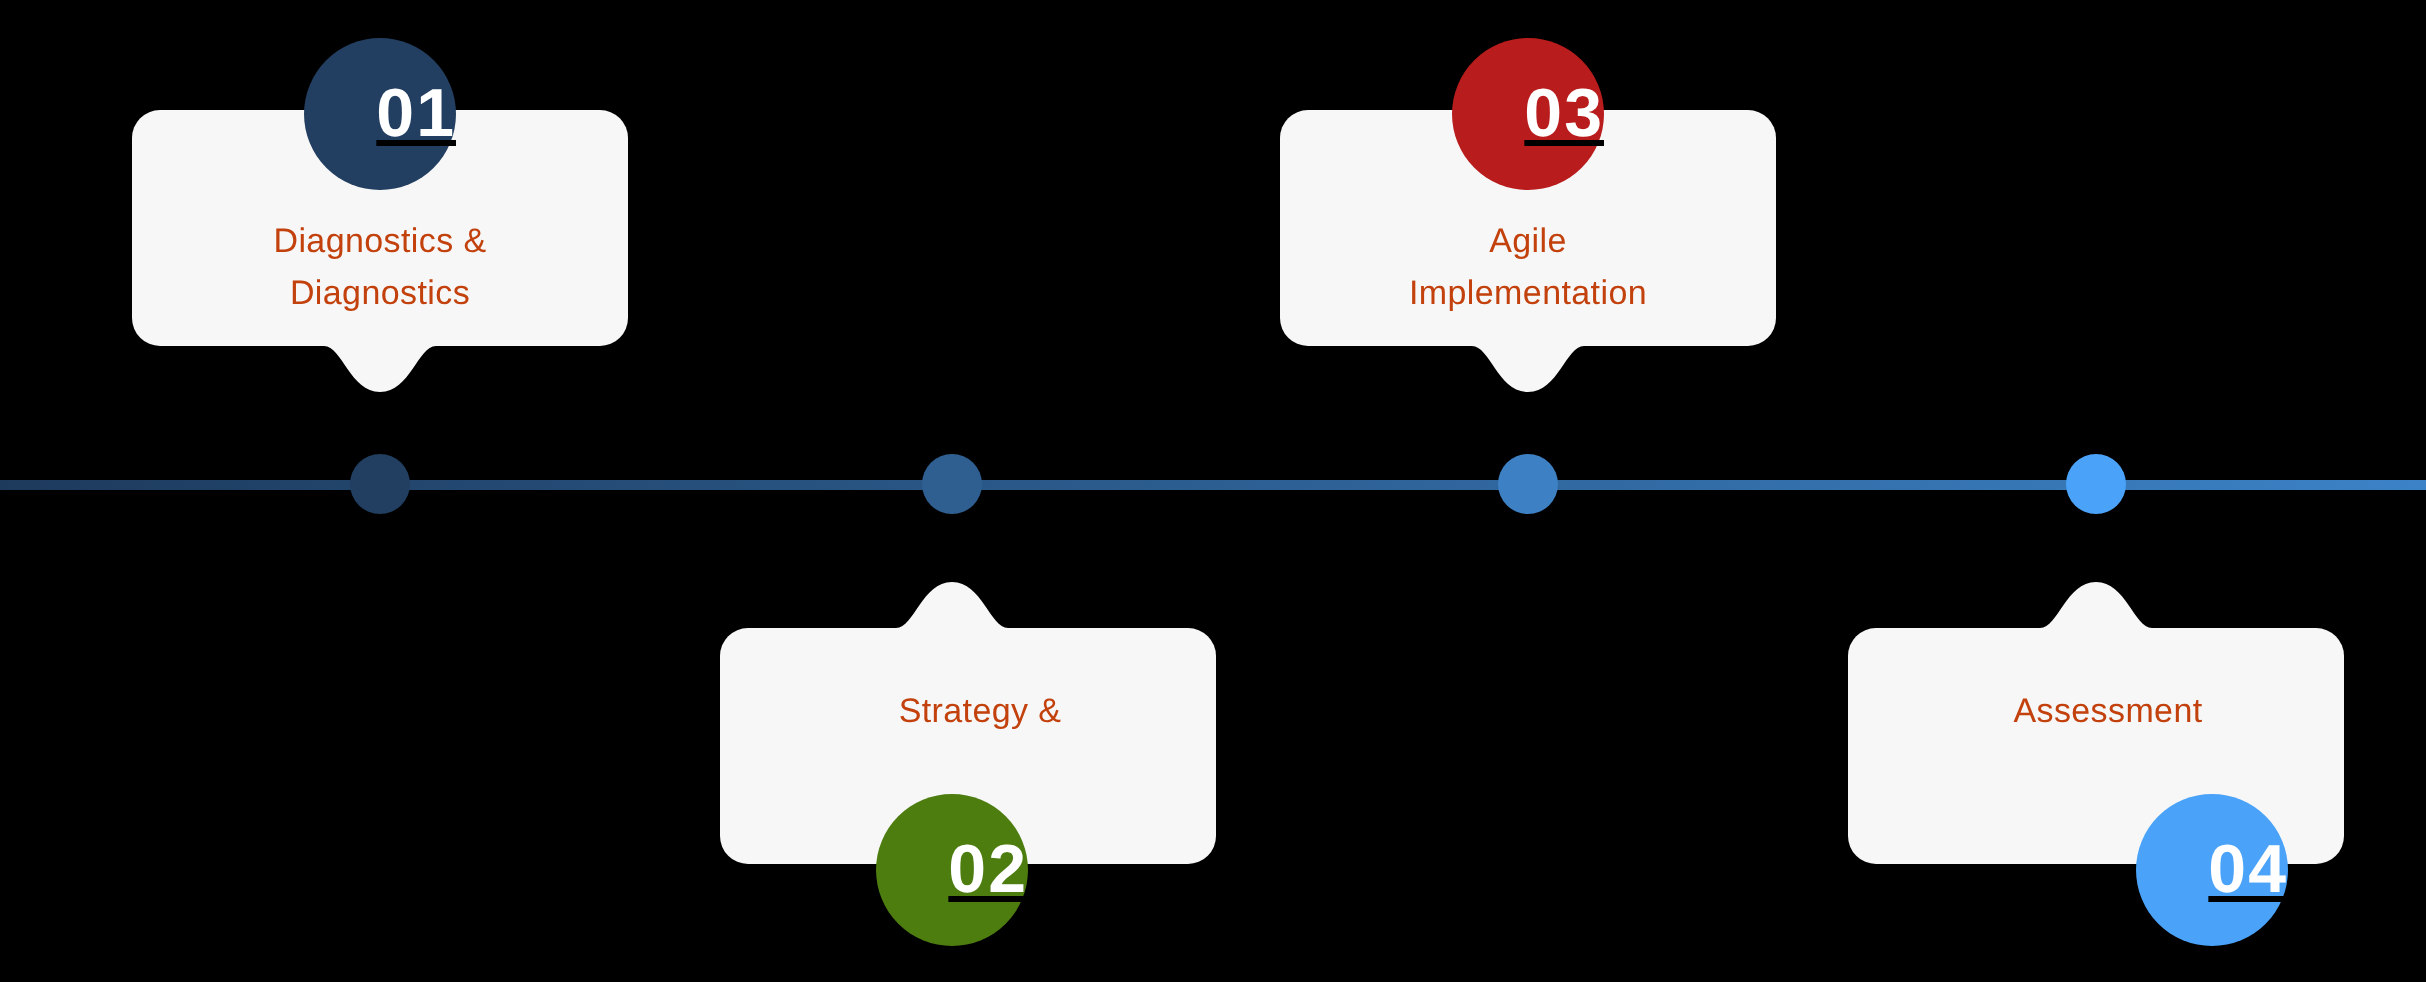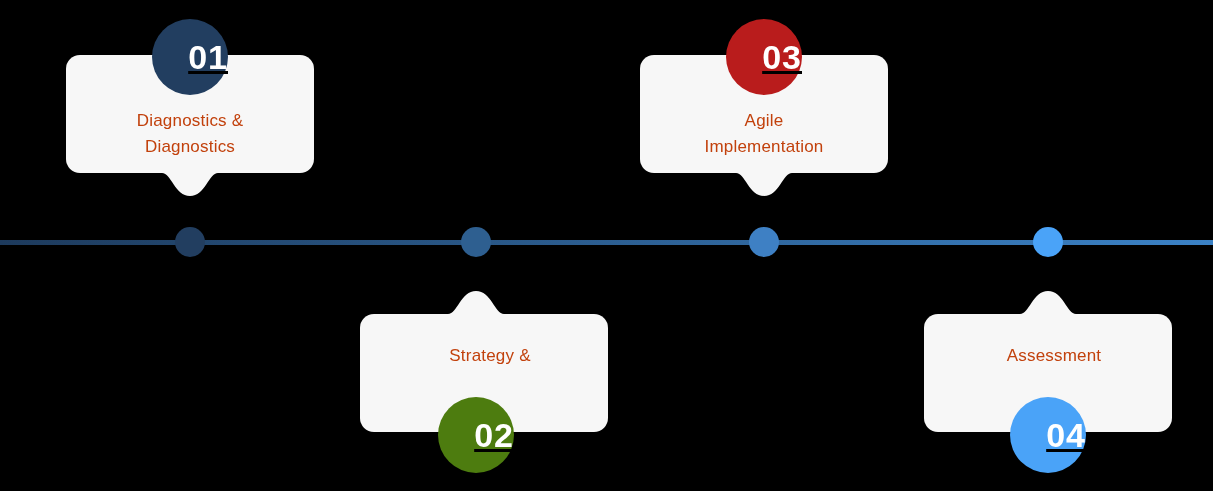--- a/index.html
+++ b/index.html
@@ -119,18 +119,18 @@
   <div class="timeline-dot" style="left: 749px; background-color: rgb(62, 128, 196);"></div>
 
   <div class="step-card below" style="left:924px; top:314px;">
     <div class="step-label">
       <div>Assessment</div>
     </div>
   </div>
   <svg class="card-tail up" style="left:1020px; top:291px;" viewBox="0 0 56 23">
     <path d="M0,0 L56,0 C47,0 43,23 28,23 C13,23 9,0 0,0 Z" fill="#f7f7f7"></path>
   </svg>
-  <div class="step-badge" style="left: 1010px; top: 397px; background-color: rgb(74, 163, 248);">
+  <div class="step-badge" style="left: 1068px; top: 397px; background-color: rgb(74, 163, 248);">
     <span class="step-number">04</span>
   </div>
   <div class="timeline-dot" style="left: 1033px; background-color: rgb(74, 163, 248);"></div>
 
 </div>
 
 </body></html>

